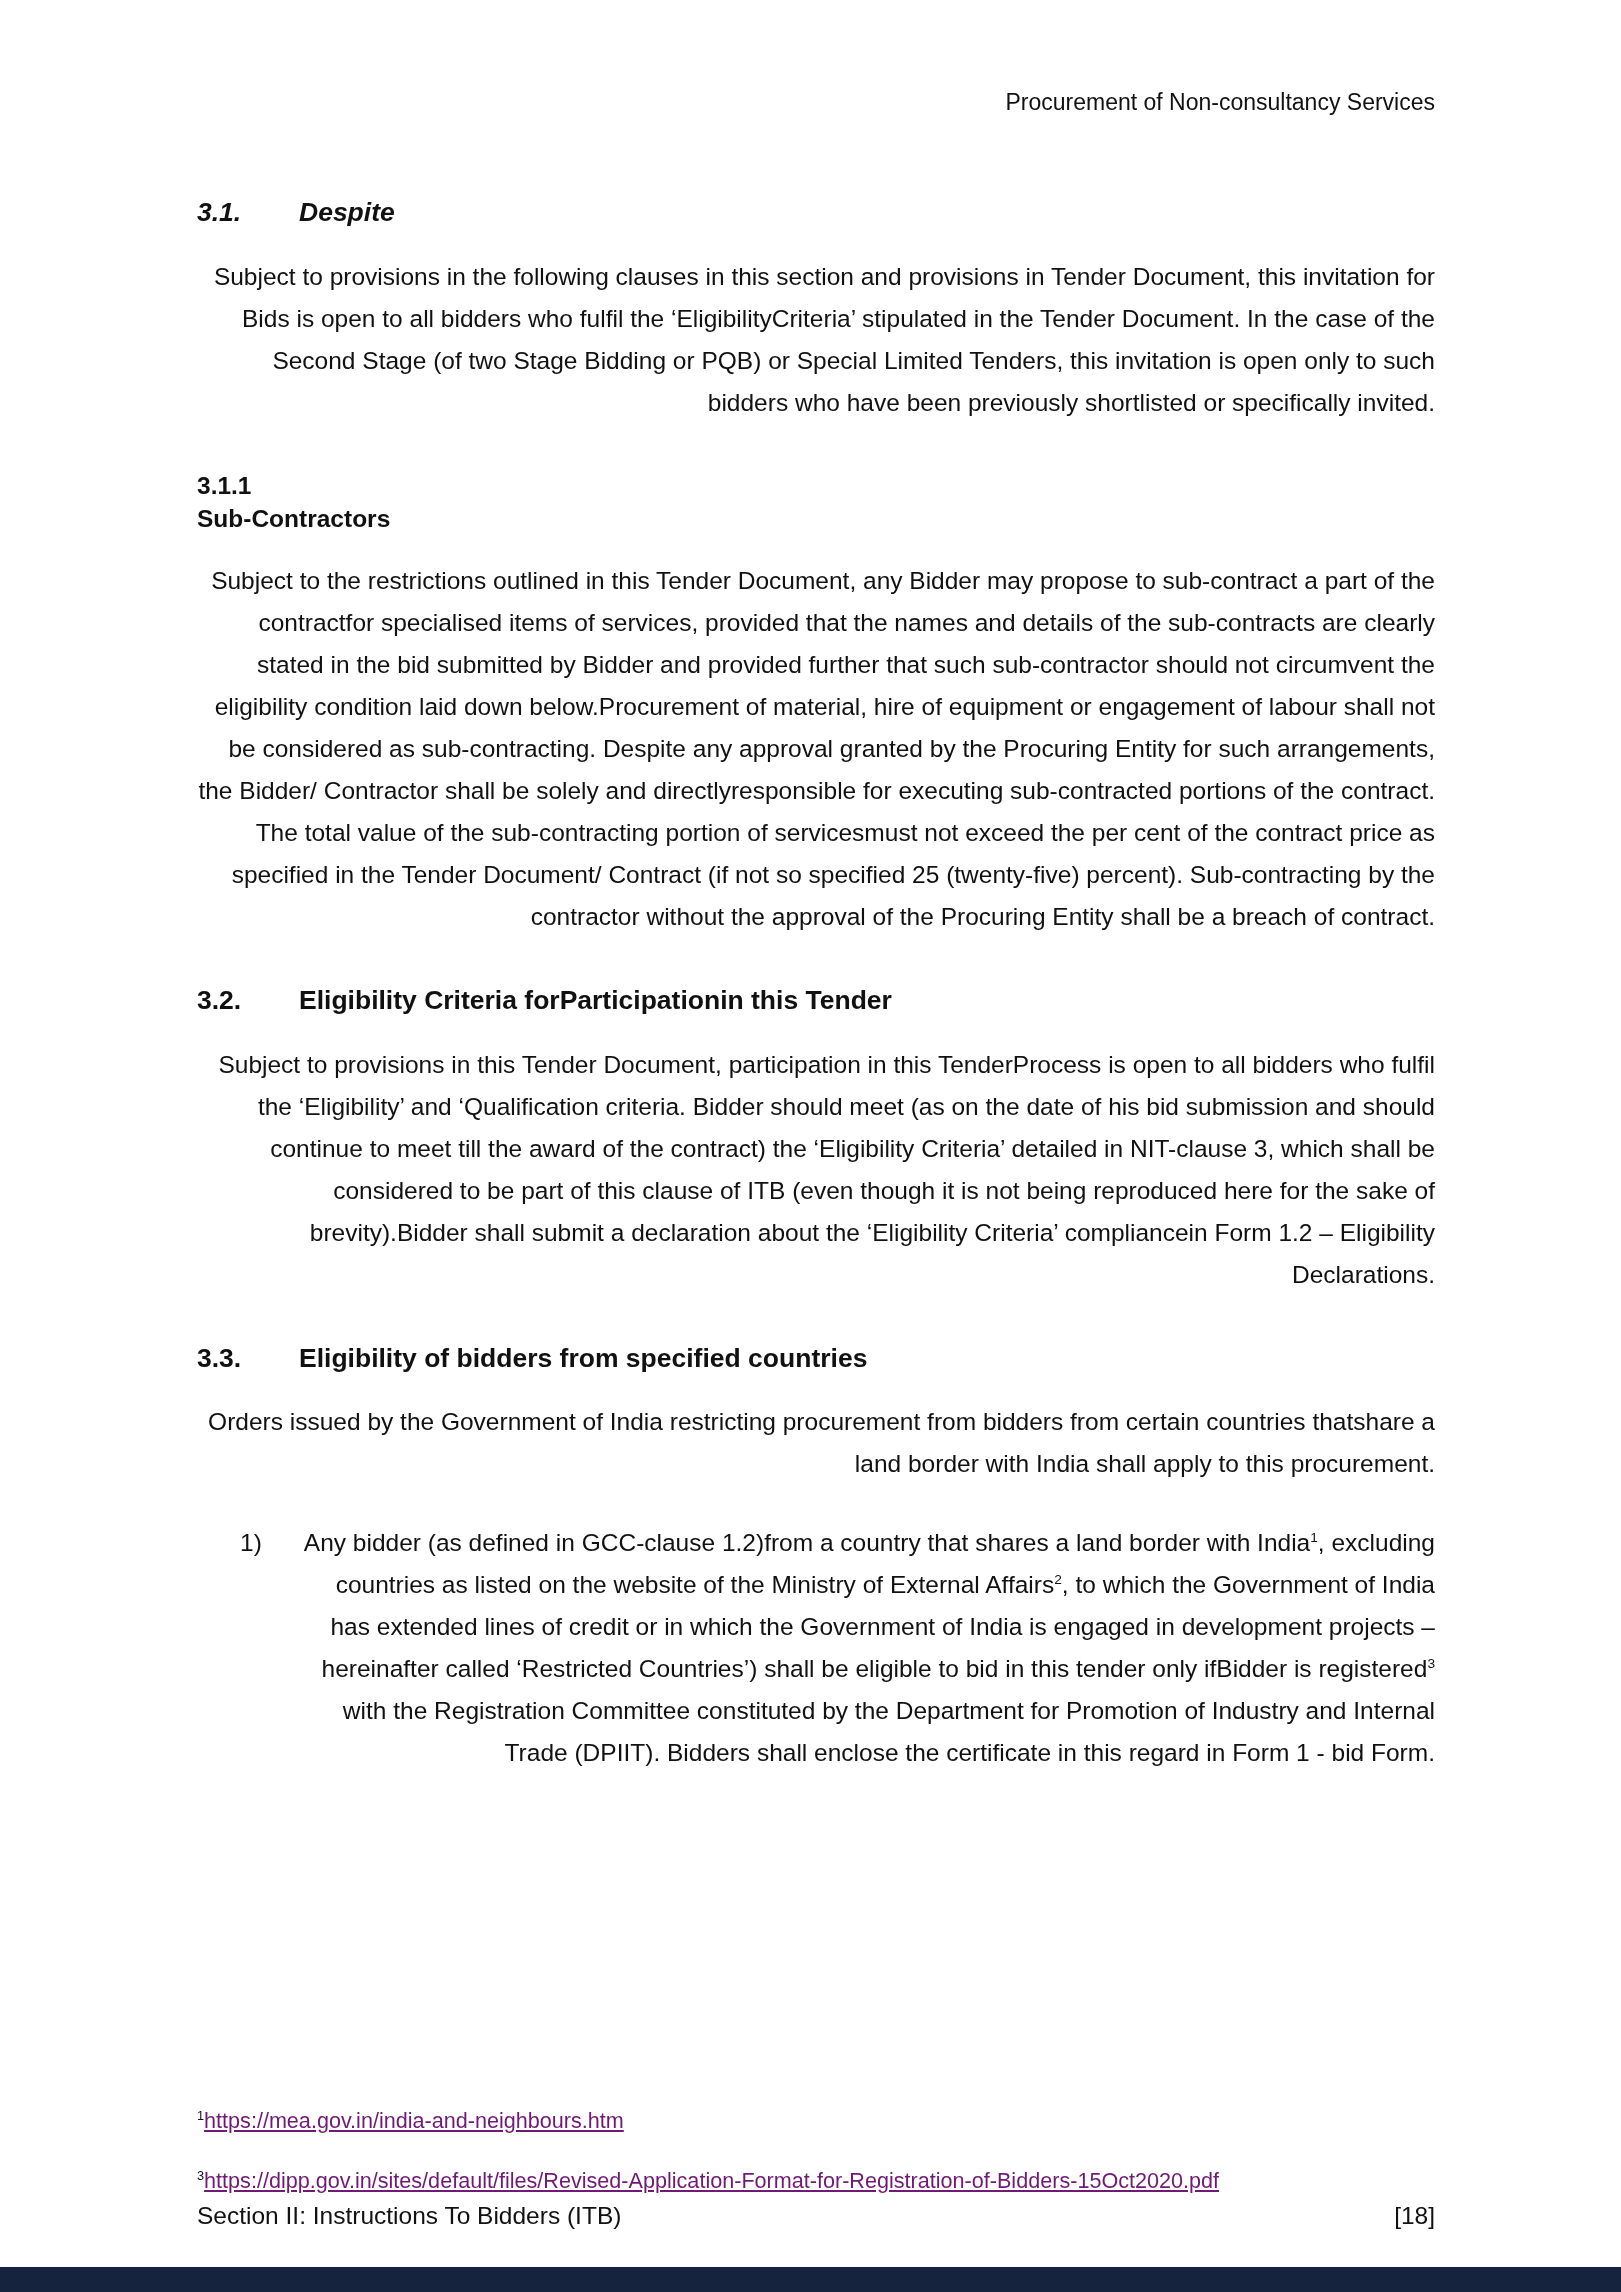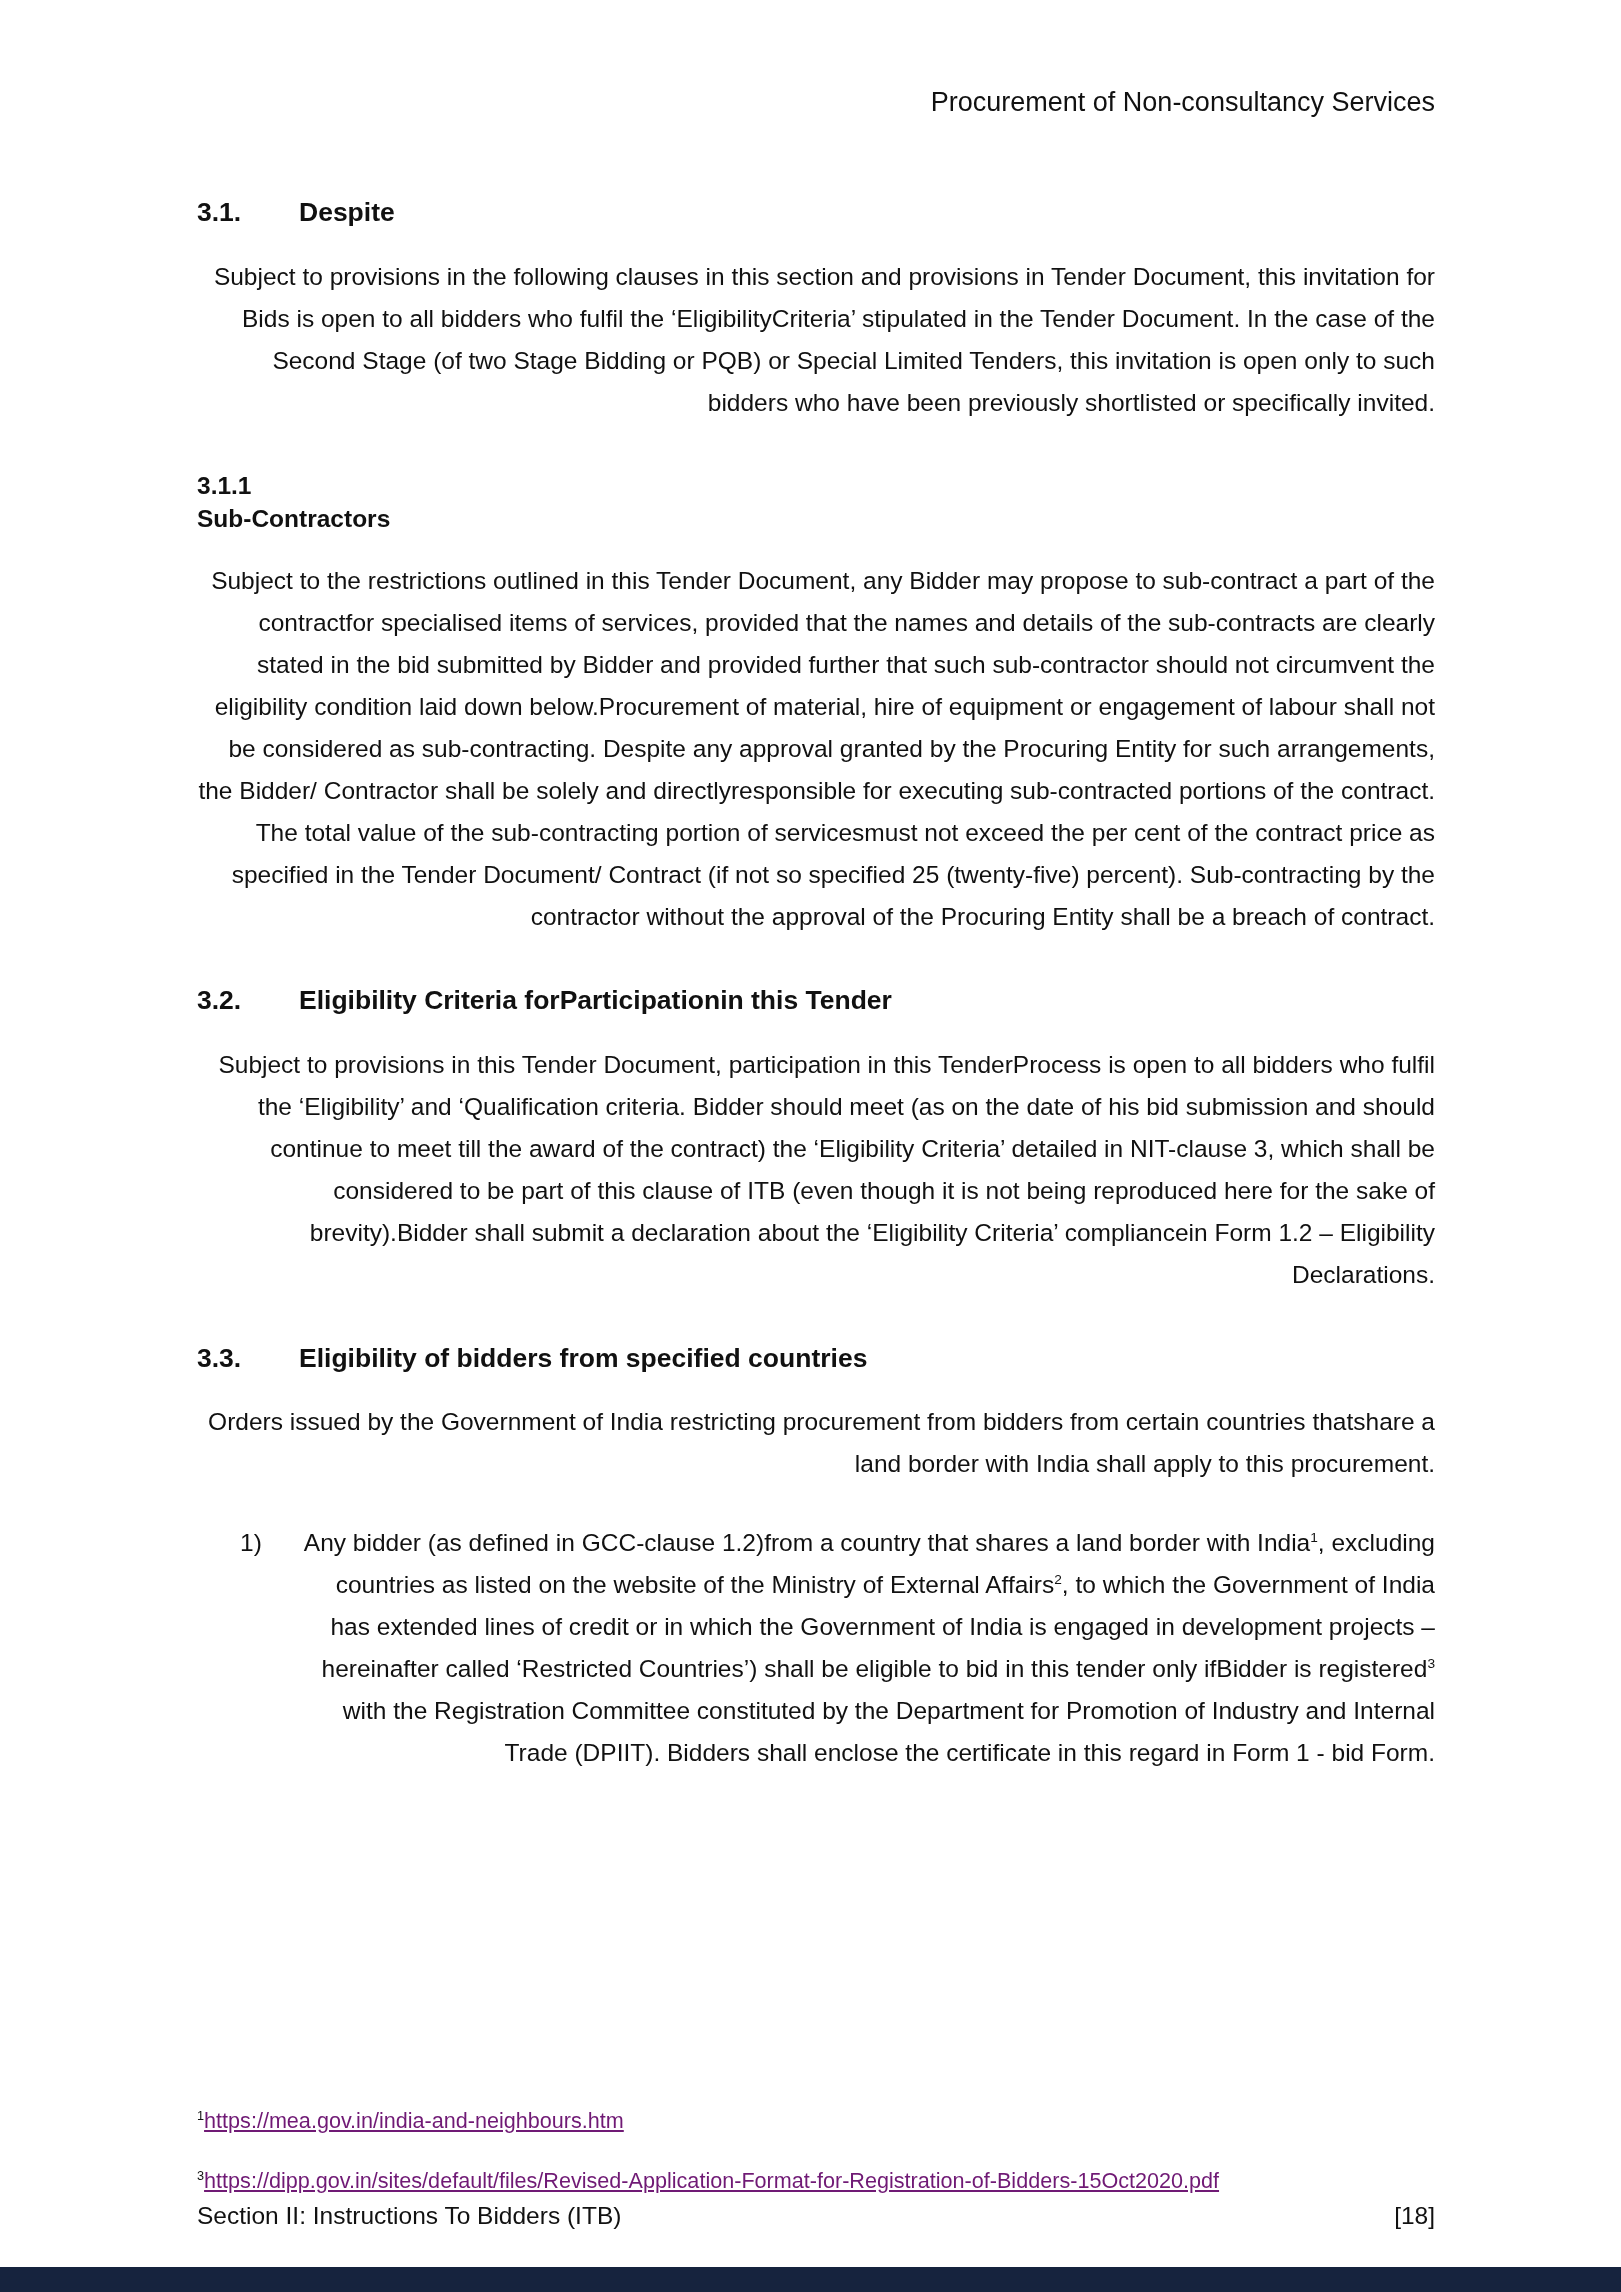--- a/index.html
+++ b/index.html
@@ -15,29 +15,29 @@
     height: 2293px;
     background: #ffffff;
     overflow: hidden;
     box-sizing: border-box;
   }
   .content {
     padding: 88px 186px 0 197px;
   }
   .doc-header {
     text-align: right;
-    font-size: 27px;
+    font-size: 23px;
     line-height: 29px;
   }
   .heading {
     display: flex;
     font-weight: bold;
     margin: 45px 0 25.5px 0;
   }
-  .heading.first { margin-top: 78px; }
+  .heading.first { margin-top: 78px; font-style: italic; }
   .h-lg { font-size: 26.5px; line-height: 35px; }
   .h-sm { font-size: 24.5px; line-height: 33px; flex-direction: column; }
   .h-num { width: 102px; flex-shrink: 0; }
   .para {
     font-size: 24.5px;
     line-height: 42px;
     margin: 0 0 29px 0;
     text-align: right;
   }
   .list-item {

